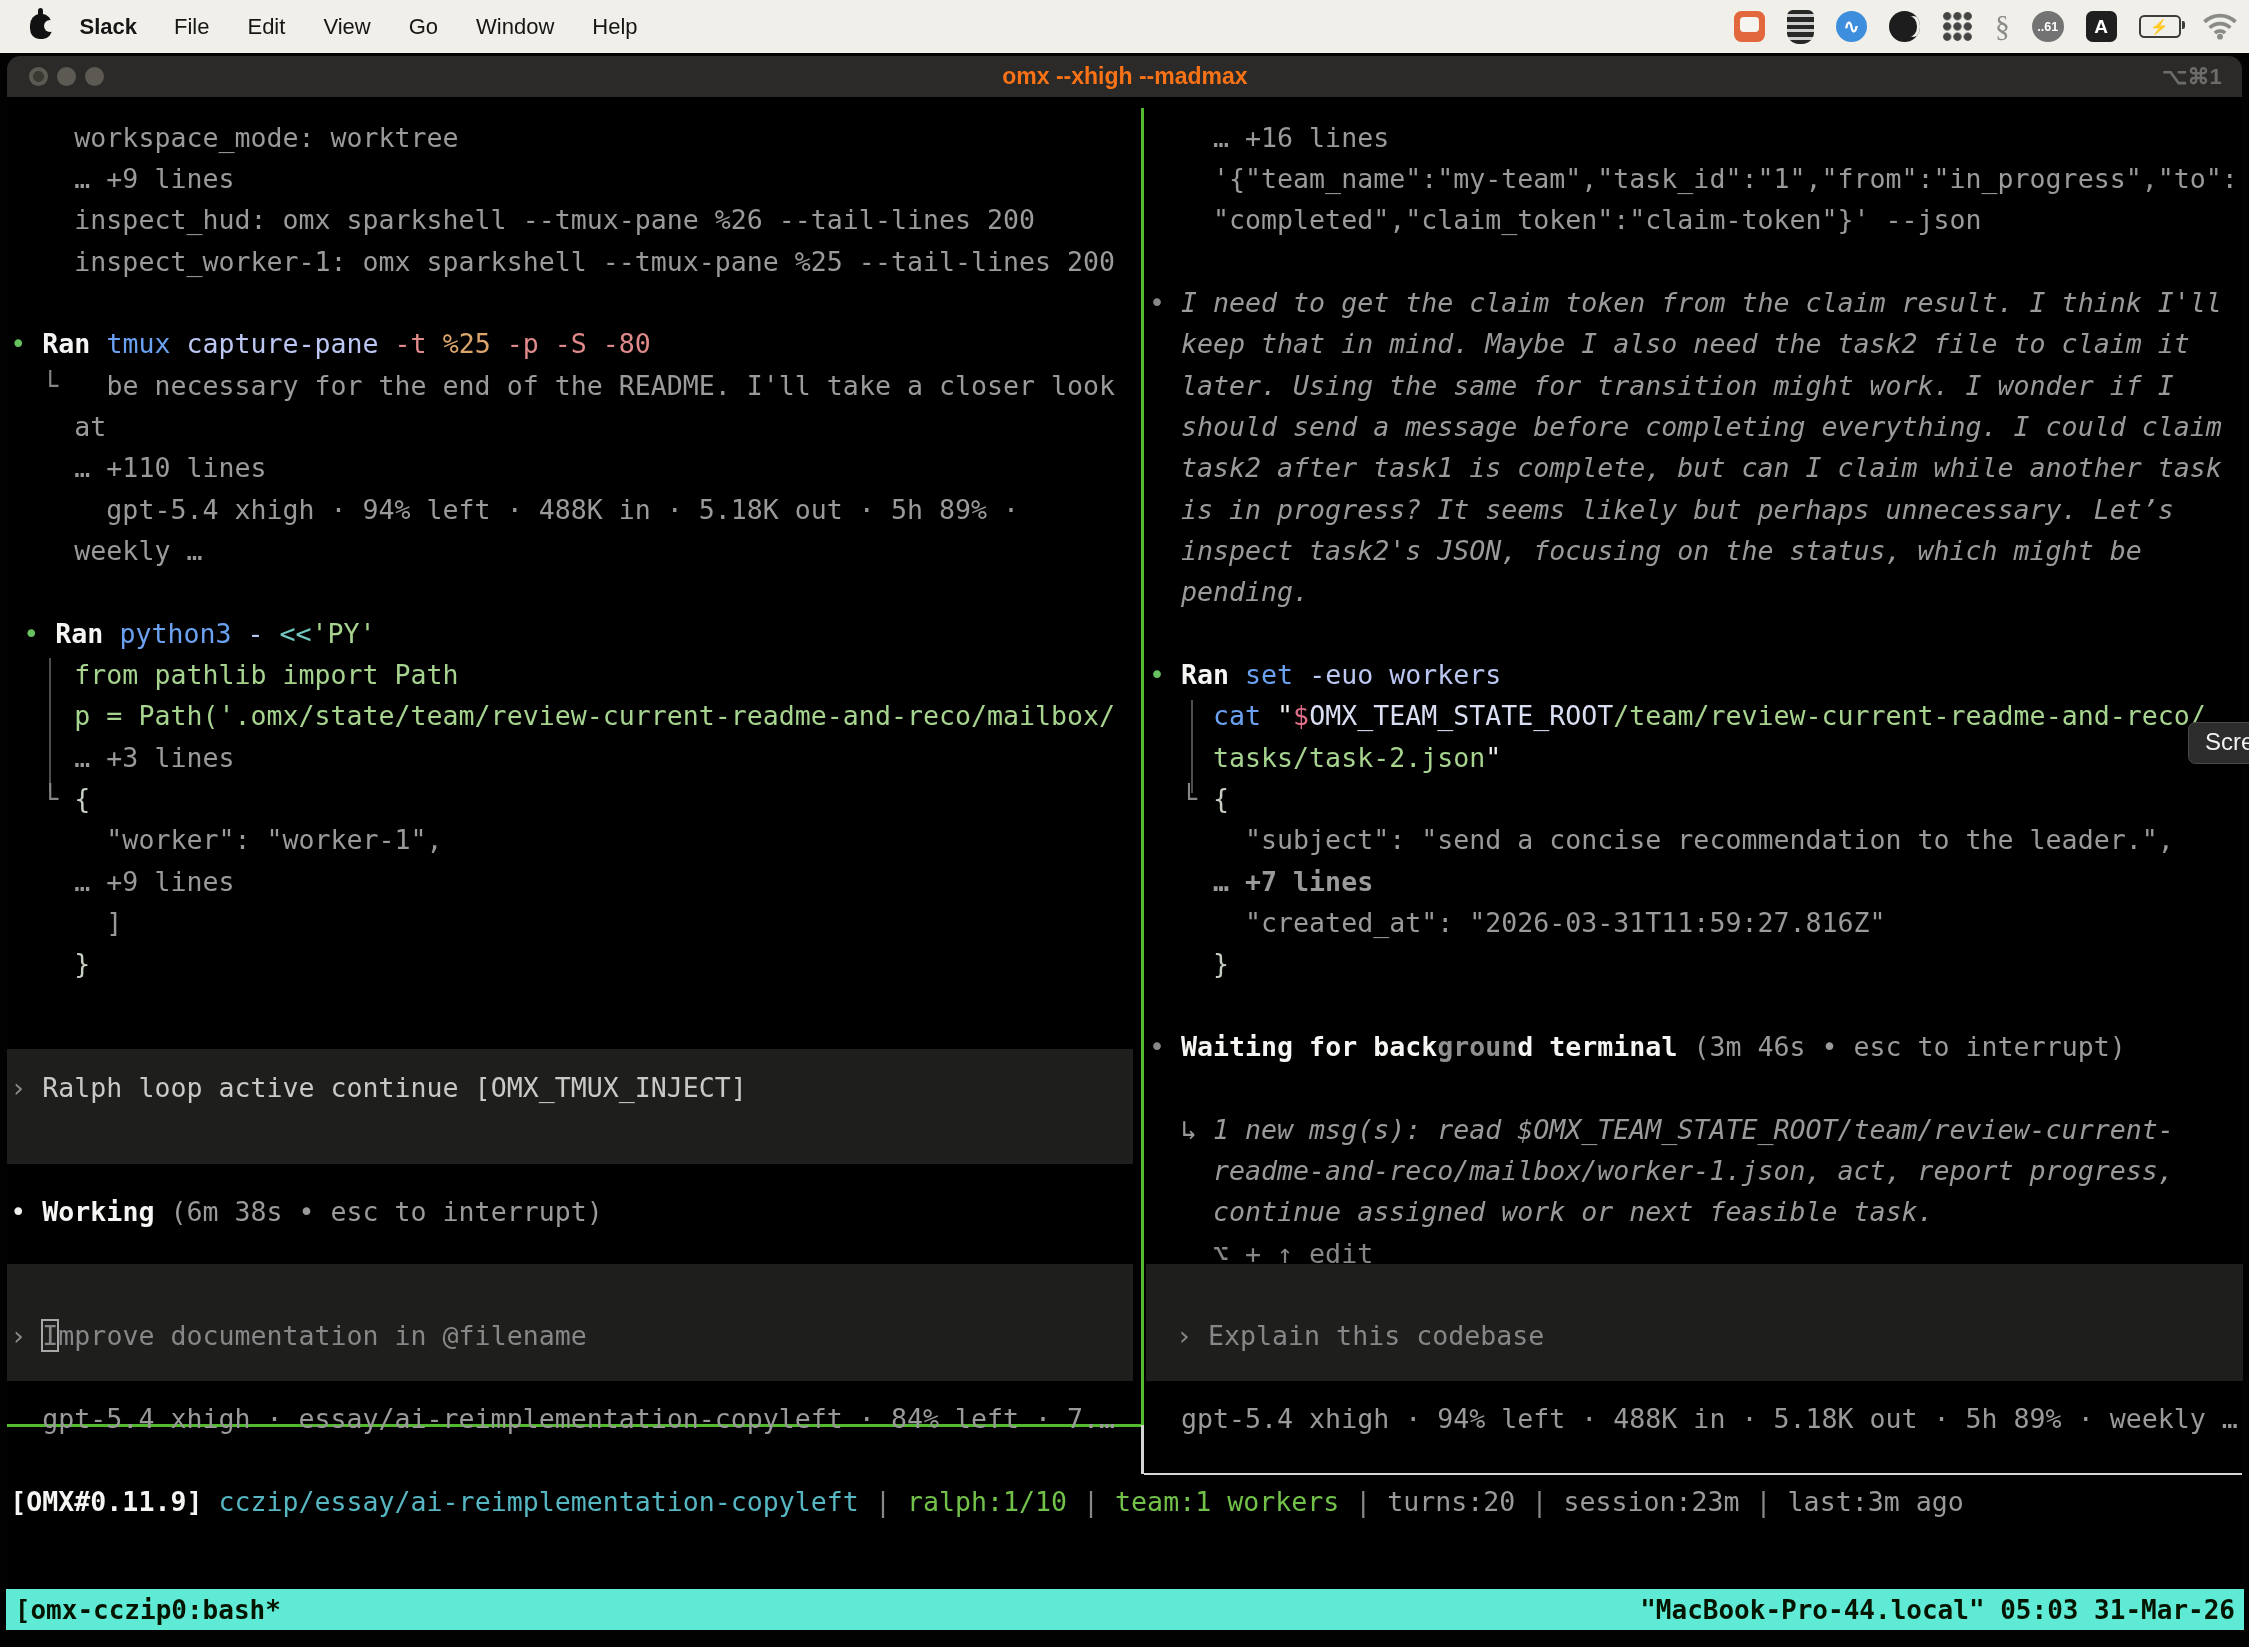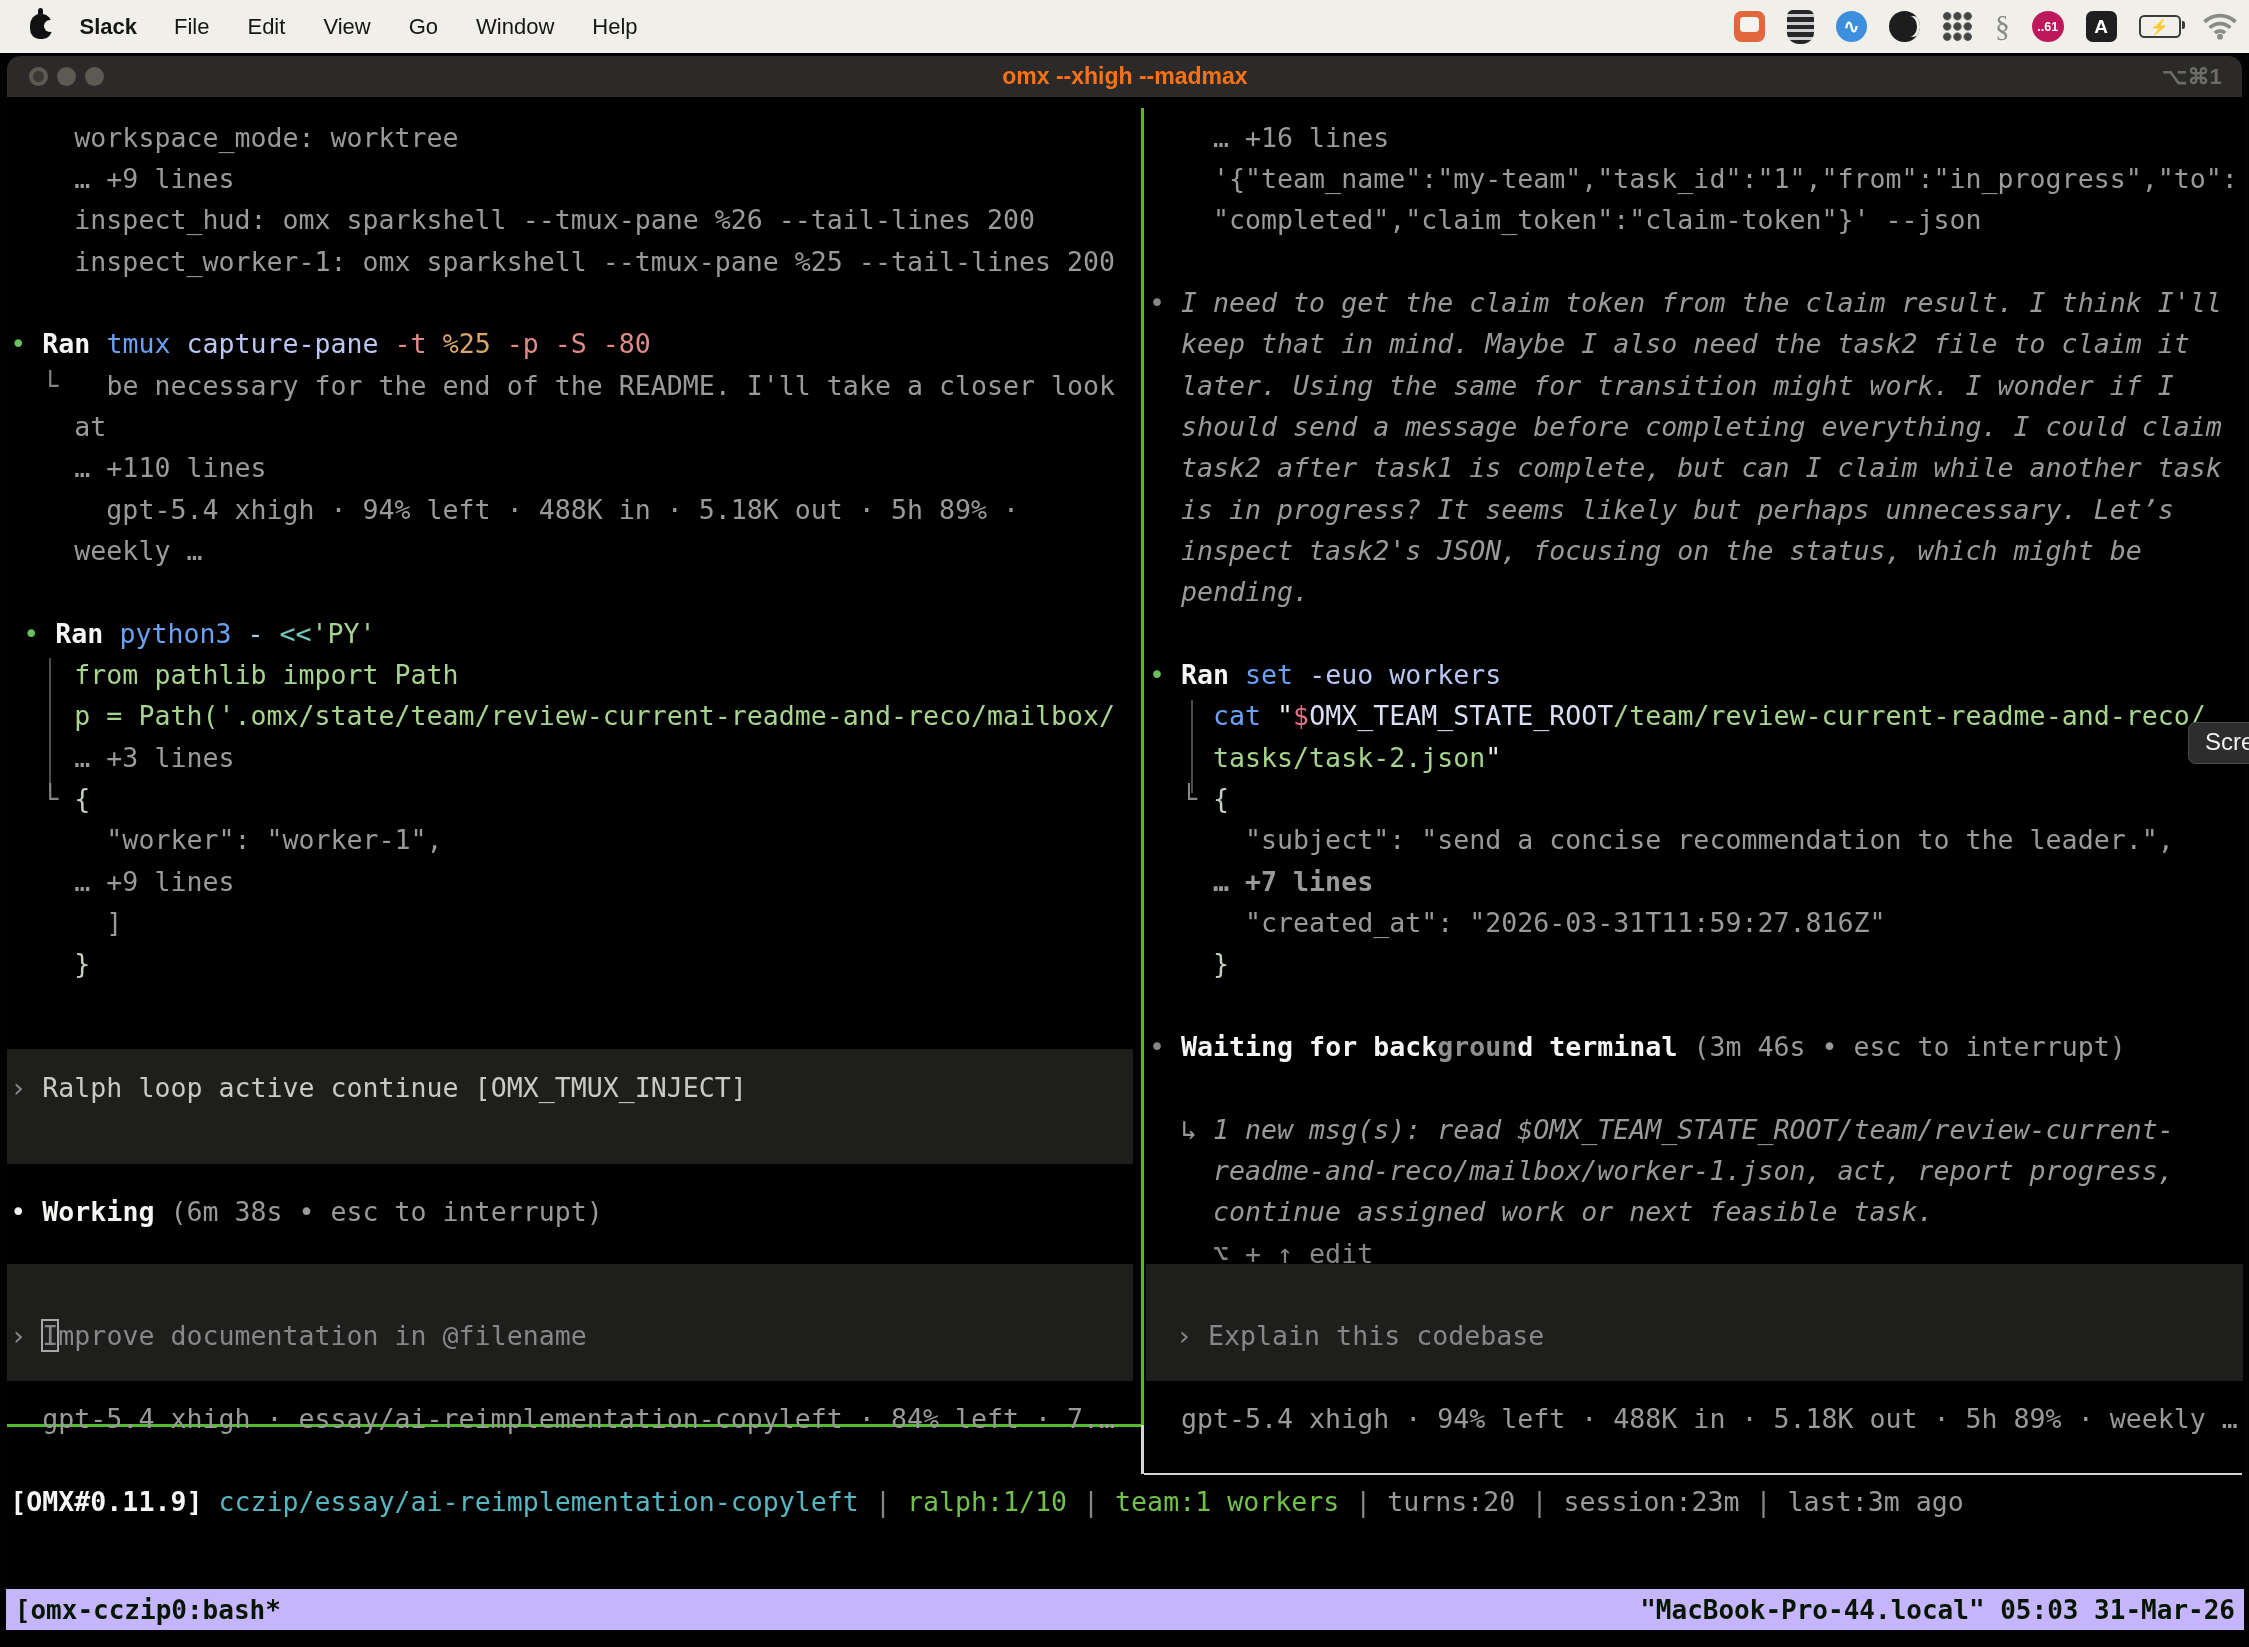--- a/index.html
+++ b/index.html
@@ -19,21 +19,21 @@
   .ic{display:inline-flex;align-items:center;justify-content:center;}
   .ic-rec{width:31px;height:31px;background:#e2673d;border-radius:7.4px;position:relative;}
   .ic-rec i{position:absolute;left:5.9px;top:5.9px;width:19px;height:14.8px;background:#f6f4ef;border-radius:3.7px;}
   .ic-shield{width:26.6px;height:34px;background:#272727;border-radius:5.9px 5.9px 11.8px 11.8px;
      background-image:repeating-linear-gradient(0deg,transparent 0 4.4px,#cfcfcf 4.4px 7.4px),repeating-linear-gradient(90deg,transparent 0 3.7px,#272727 3.7px 6.6px);}
   .ic-swirl{width:31px;height:31px;border-radius:50%;background:#3d8fdd;color:#fff;font-size:19px;font-weight:bold;}
   .ic-moon{width:31px;height:31px;border-radius:50%;background:#1d1d1d;position:relative;overflow:hidden;}
   .ic-moon i{position:absolute;right:3px;top:5.2px;width:16px;height:20.7px;border-radius:50%;box-shadow:4.4px 0 0 0 #efefea;}
   .ic-dots{width:31px;height:31px;background-image:radial-gradient(circle,#444 3.7px,transparent 4.4px);background-size:10.3px 10.3px;background-position:0 0;}
   .ic-squig{color:#8a8a86;font-size:29.5px;font-family:"Liberation Serif",serif;}
-  .ic-badge{width:32px;height:31px;border-radius:50%;background:#be185d;color:#fff;font-size:12.5px;font-weight:bold;}
+  .ic-badge{width:32px;height:31px;border-radius:50%;background:#737373;color:#fff;font-size:12.5px;font-weight:bold;}
   .ic-a{width:31px;height:31px;border-radius:6.6px;background:#1f1f1f;color:#fff;font-size:19px;font-weight:bold;}
   .ic-batt{width:38px;height:19px;border:2.2px solid #3c3c38;border-radius:5.2px;position:relative;color:#1d1d1d;font-size:14.8px;}
   .ic-batt:after{content:"";position:absolute;right:-6.6px;top:4.4px;width:3.7px;height:7.4px;background:#3c3c38;border-radius:0 2.2px 2.2px 0;}
   .ic-wifi{width:34px;height:26.6px;}
   
   .titlebar{position:absolute;left:7.4px;top:56px;width:2235px;height:41px;background:#2b2a28;border-radius:13.3px 13.3px 0 0;}
   .tl{position:absolute;top:11px;width:19px;height:19px;border-radius:50%;background:#5d5a53;}
   .tl1{left:22px;background:radial-gradient(circle,#3b3934 5.2px,#5d5a53 5.9px);}
   .tl2{left:50px;}.tl3{left:78px;}
   .wtitle{position:absolute;left:0;right:0;top:7.4px;text-align:center;color:#f97316;font-size:23px;font-weight:bold;}
@@ -55,21 +55,21 @@
   .c-grn{color:#a6d48f}.c-tea{color:#72c7be}.c-red{color:#e0708a}.c-pal{color:#d9def2}
   .c-gb{color:#67c15e}.c-brc{color:#c6cfc2}.c-lt{color:#c9c9c6}
   .c-cya{color:#56b6c2}.c-lgn{color:#72c24a}
   .c-i{font-style:italic}
   .c-cur{outline:2.2px solid #a8a8a8;outline-offset:-1.5px;}
   
   .tooltip{position:absolute;left:2188px;top:722px;width:89px;height:40px;background:#2d2d2d;
            border:1.5px solid #4a4a4a;border-radius:7.4px;color:#f2f2f2;font-size:24px;
            line-height:37px;padding-left:16px;z-index:6;overflow:hidden;}
   
-  .tmuxbar{position:absolute;left:5.9px;top:1589px;width:2238px;height:41px;background:#c4b5fd;
+  .tmuxbar{position:absolute;left:5.9px;top:1589px;width:2238px;height:41px;background:#5eead4;
            color:#061500;font-family:"DejaVu Sans Mono",monospace;font-size:26px;font-weight:bold;
            display:flex;justify-content:space-between;align-items:center;padding:0 8.9px;box-sizing:border-box;z-index:4;}
 </style>
 </head>
 <body>
 
 <div class="screen">
 
   <div class="menubar">
     <div class="apple"></div>

